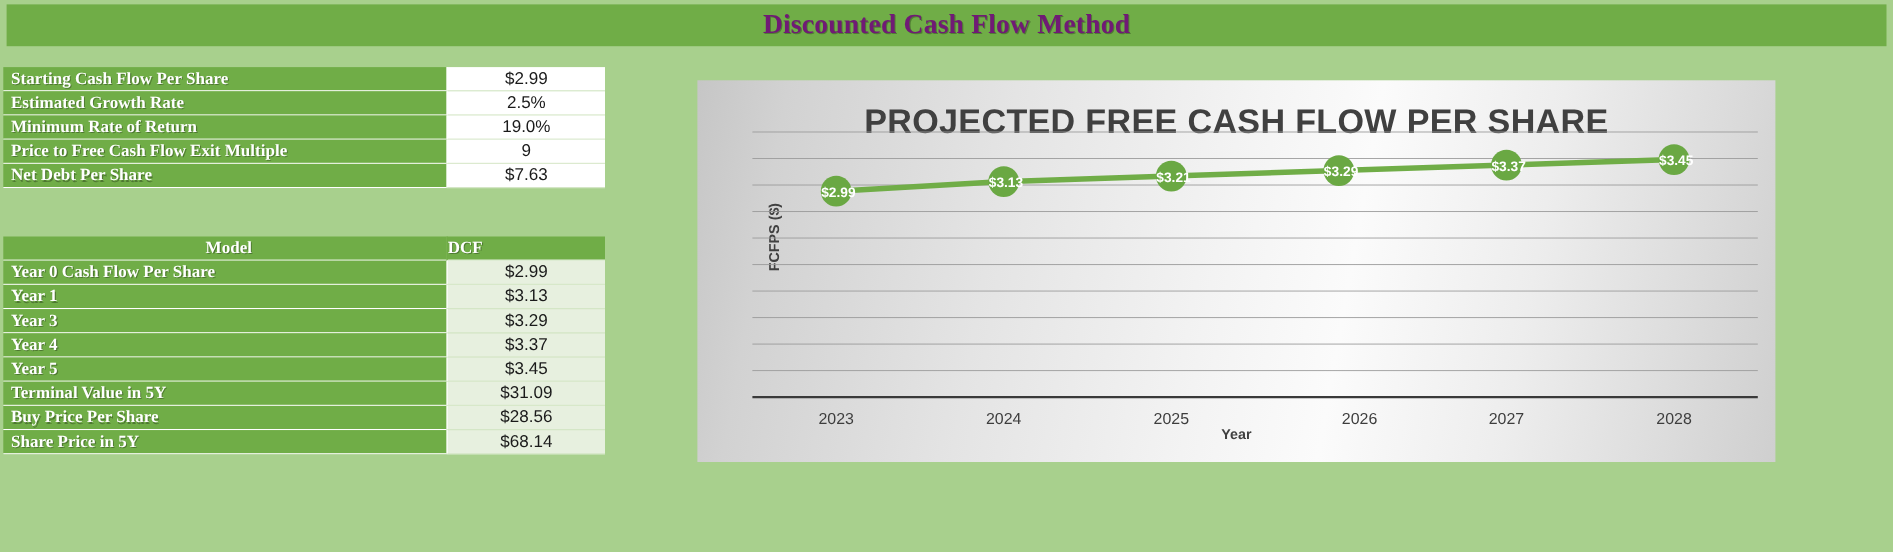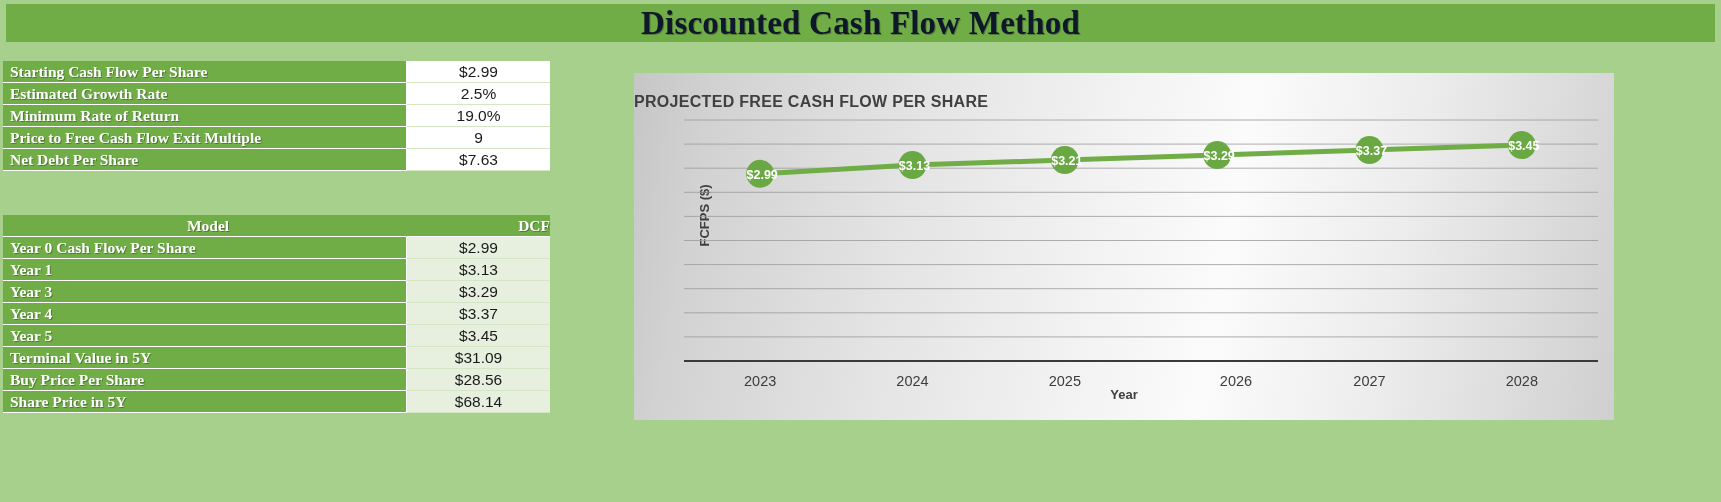--- a/index.html
+++ b/index.html
@@ -11,21 +11,21 @@
   }
 
   
   #title-bar{
     position:absolute; left:6px; top:4px; width:1709px; height:38px;
     background:#70ad47;
     display:flex; align-items:center; justify-content:center;
   }
   #title-text{
     font-family:"Liberation Serif", serif;
-    font-weight:bold; font-size:33px; color:#0f172a;
+    font-weight:bold; font-size:25px; color:#701a75;
     letter-spacing:.2px;
     text-shadow:1px 1px 0 rgba(0,0,0,.28);
   }
 
   
   .tbl{ position:absolute; border-collapse:separate; border-spacing:0; }
   .tbl .lbl{
     background:#70ad47; color:#ffffff;
     font-family:"Liberation Serif", serif;
     font-weight:bold; font-size:15.5px;
@@ -52,21 +52,21 @@
     font-weight:bold; font-size:15.5px;
     padding:0 0 0 7px;
     text-shadow:1px 1px 0 rgba(0,0,0,.30);
     border-bottom:1.5px solid #ffffff;
     margin-left:40px;
   }
   #model-table .hdr-val{
     background:#70ad47; color:#ffffff;
     font-family:"Liberation Serif", serif;
     font-weight:bold; font-size:15.5px;
-    text-align:right;
+    text-align:left;
     text-shadow:1px 1px 0 rgba(0,0,0,.30);
     border-bottom:1.5px solid #ffffff;
     border-left:1px solid #70ad47;
   }
 
   #params-table{ left:3px; top:61px; }
   #model-table{ left:3px; top:215px; }
   .col-lbl{ width:403px; }
   .col-val{ width:144px; }
   .tbl tr{ height:22px; }
@@ -74,22 +74,23 @@
   
   #chart-panel{
     position:absolute; left:634px; top:73px; width:980px; height:347px;
     background:linear-gradient(100deg,
         #c6c6c6 0%, #d2d2d2 8%, #e4e4e4 28%,
         #f3f3f3 48%, #fbfbfb 60%, #ededed 76%,
         #dcdcdc 90%, #cfcfcf 100%);
   }
   #chart-title{
     position:absolute; left:0; top:20px; width:100%;
-    font-family:"Liberation Sans", sans-serif;
-    font-weight:bold; font-size:16px; color:#404040;
+    text-align:center;
+    font-family:"Liberation Sans", sans-serif;
+    font-weight:bold; font-size:31px; color:#404040;
     letter-spacing:.3px;
   }
   #plot-svg{ position:absolute; left:0; top:0; width:980px; height:347px; }
 
   #y-axis-title{
     position:absolute; left:10px; top:135px;
     width:120px; text-align:center;
     transform:rotate(-90deg); transform-origin:center center;
     font-family:"Liberation Sans", sans-serif;
     font-size:13px; color:#404040; font-weight:bold;

